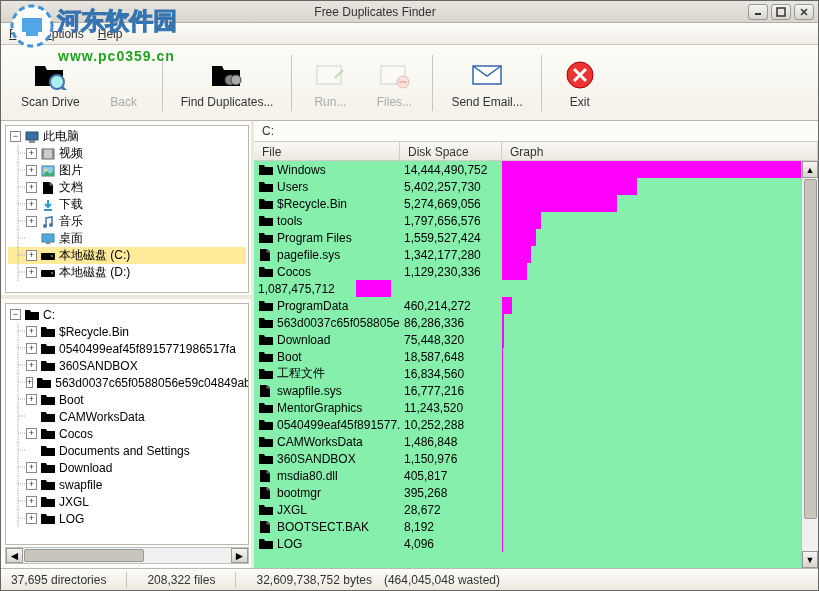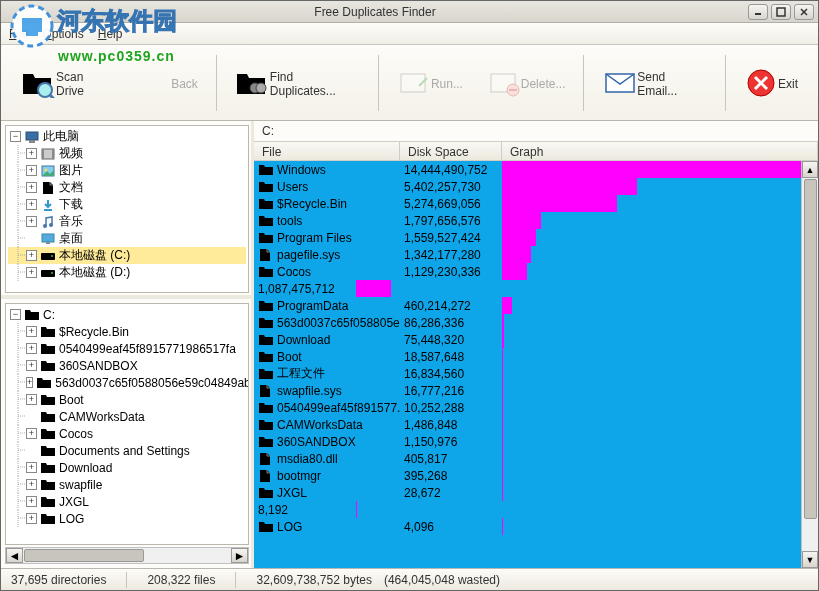--- a/index.html
+++ b/index.html
@@ -12,21 +12,21 @@
 
 .menubar { height: 22px; background: linear-gradient(#fdfcf8, #f0eee5); display: flex; align-items: center; padding-left: 8px; border-bottom: 1px solid #c8c6bc; }
 .menubar span { margin-right: 14px; color: #333; cursor: pointer; }
 .menubar span u { text-decoration: underline; }
 
 .watermark { position: absolute; top: 4px; left: 10px; pointer-events: none; z-index: 50; opacity: 0.95; }
 .wm-text { font-size: 24px; font-weight: bold; color: #4a90d9; -webkit-text-stroke: 1px #2d6fb0; }
 .wm-url { font-size: 14px; font-weight: bold; color: #15a015; letter-spacing: 1px; }
 
 .toolbar { height: 76px; background: linear-gradient(#fdfcf8, #f3f1e8); display: flex; align-items: center; padding: 4px 8px; border-bottom: 1px solid #bab8ae; gap: 0; }
-.tool-btn { display: flex; flex-direction: row; align-items: center; justify-content: center; padding: 4px 12px; cursor: pointer; min-width: 64px; height: 66px; }
+.tool-btn { display: flex; flex-direction: column; align-items: center; justify-content: center; padding: 4px 12px; cursor: pointer; min-width: 64px; height: 66px; }
 .tool-icon { width: 36px; height: 36px; display: flex; align-items: center; justify-content: center; }
 .tool-label { color: #333; margin-top: 2px; }
 .tool-label.disabled { color: #aaa; }
 .tool-sep { width: 1px; height: 56px; background: #c8c6bc; margin: 0 6px; }
 
 .content { display: flex; height: 447px; background: #fdfcf8; }
 
 .left-panel { width: 253px; display: flex; flex-direction: column; border-right: 3px solid #ece9df; }
 .tree-pane { flex: 1; background: #fff; border: 1px solid #bab8ae; margin: 4px 2px 2px 4px; overflow: auto; padding: 2px; }
 .tree-row { display: flex; align-items: center; height: 17px; white-space: nowrap; cursor: pointer; padding-left: 2px; }
@@ -40,21 +40,21 @@
 .tree-hscroll .arrow { width: 17px; height: 15px; background: linear-gradient(#f5f5f2,#d8d5cc); border: 1px solid #999; display: inline-flex; align-items: center; justify-content: center; }
 .divider-h { height: 4px; background: #ece9df; cursor: row-resize; }
 
 .right-panel { flex: 1; display: flex; flex-direction: column; }
 .path-bar { height: 20px; background: #fdfcf8; padding: 3px 8px; color: #333; }
 .list-header { height: 20px; display: flex; background: linear-gradient(#f9f8f3,#ece9df); border-top: 1px solid #d0cec4; border-bottom: 1px solid #d0cec4; }
 .list-header .col { padding: 3px 8px; border-right: 1px solid #d0cec4; color: #333; }
 .col-file { width: 146px; }
 .col-size { width: 102px; }
 .col-graph { flex: 1; }
-.list-body { flex: 1; overflow: auto; background: #0ea5e9; position: relative; }
+.list-body { flex: 1; overflow: auto; background: #86efac; position: relative; }
 .list-row { display: flex; height: 17px; align-items: center; }
 .list-row .file { width: 146px; padding-left: 4px; display: flex; align-items: center; overflow: hidden; white-space: nowrap; }
 .list-row .size { width: 102px; padding-left: 4px; white-space: nowrap; }
 .list-row .graph { flex: 1; height: 17px; position: relative; }
 .bar { position: absolute; top: 0; left: 0; height: 100%; background: #ff00ff; }
 .file-icon { width: 16px; height: 14px; margin-right: 3px; flex-shrink: 0; display: inline-flex; }
 .vscroll { position: absolute; right: 0; top: 0; bottom: 0; width: 17px; background: #f0f0f0; border-left: 1px solid #c0c0c0; }
 .vscroll .arrow { height: 17px; background: linear-gradient(#f5f5f2,#d8d5cc); border: 1px solid #999; display: flex; align-items: center; justify-content: center; }
 .vscroll .thumb { background: #c8c6bc; border: 1px solid #999; border-radius: 2px; width: 13px; margin: 1px auto; }
 
@@ -138,21 +138,21 @@
     <div class="tool-label disabled">Run...</div>
   </div>
   <div class="tool-btn">
     <div class="tool-icon">
         <svg width="34" height="30" opacity="0.35">
           <rect x="4" y="6" width="24" height="18" fill="#fff" stroke="#888"></rect>
           <circle cx="26" cy="22" r="6" fill="#fbb" stroke="#c44"></circle>
           <line x1="22" y1="22" x2="30" y2="22" stroke="#c44" stroke-width="2"></line>
         </svg>
       </div>
-    <div class="tool-label disabled">Delete...</div>
+    <div class="tool-label disabled">Files...</div>
   </div>
   <div class="tool-sep"></div>
   <div class="tool-btn">
     <div class="tool-icon">
         <svg width="34" height="26">
           <rect x="3" y="4" width="28" height="18" fill="#fff" stroke="#36a" stroke-width="1.5"></rect>
           <path d="M3 4 L17 14 L31 4" fill="none" stroke="#36a" stroke-width="1.5"></path>
         </svg>
       </div>
     <div class="tool-label">Send Email...</div>
@@ -673,20 +673,34 @@
             <div class="bar" style="width:0.3%"></div>
           </div>
         </div>
         <div class="list-row">
           <div class="file">
             <span class="file-icon">
               <svg width="16" height="13">
                 <path class="folder-closed" d="M1 3 L1 12 L15 12 L15 4 L7 4 L6 2 L1 2 Z"></path>
               </svg>
             </span>
+            <span>MentorGraphics</span>
+          </div>
+          <div class="size">11,243,520</div>
+          <div class="graph">
+            <div class="bar" style="width:0.3%"></div>
+          </div>
+        </div>
+        <div class="list-row">
+          <div class="file">
+            <span class="file-icon">
+              <svg width="16" height="13">
+                <path class="folder-closed" d="M1 3 L1 12 L15 12 L15 4 L7 4 L6 2 L1 2 Z"></path>
+              </svg>
+            </span>
             <span>0540499eaf45f891577...</span>
           </div>
           <div class="size">10,252,288</div>
           <div class="graph">
             <div class="bar" style="width:0.3%"></div>
           </div>
         </div>
         <div class="list-row">
           <div class="file">
             <span class="file-icon">
@@ -753,20 +767,29 @@
               </svg>
             </span>
             <span>JXGL</span>
           </div>
           <div class="size">28,672</div>
           <div class="graph">
             <div class="bar" style="width:0.3%"></div>
           </div>
         </div>
         <div class="list-row">
+          <div class="file">
+            <span class="file-icon">
+              <svg width="14" height="14">
+                <path class="file" d="M2 1 L9 1 L12 4 L12 13 L2 13 Z"></path>
+                <path d="M9 1 L9 4 L12 4" fill="none" stroke="#888"></path>
+              </svg>
+            </span>
+            <span>BOOTSECT.BAK</span>
+          </div>
           <div class="size">8,192</div>
           <div class="graph">
             <div class="bar" style="width:0.3%"></div>
           </div>
         </div>
         <div class="list-row">
           <div class="file">
             <span class="file-icon">
               <svg width="16" height="13">
                 <path class="folder-closed" d="M1 3 L1 12 L15 12 L15 4 L7 4 L6 2 L1 2 Z"></path>

